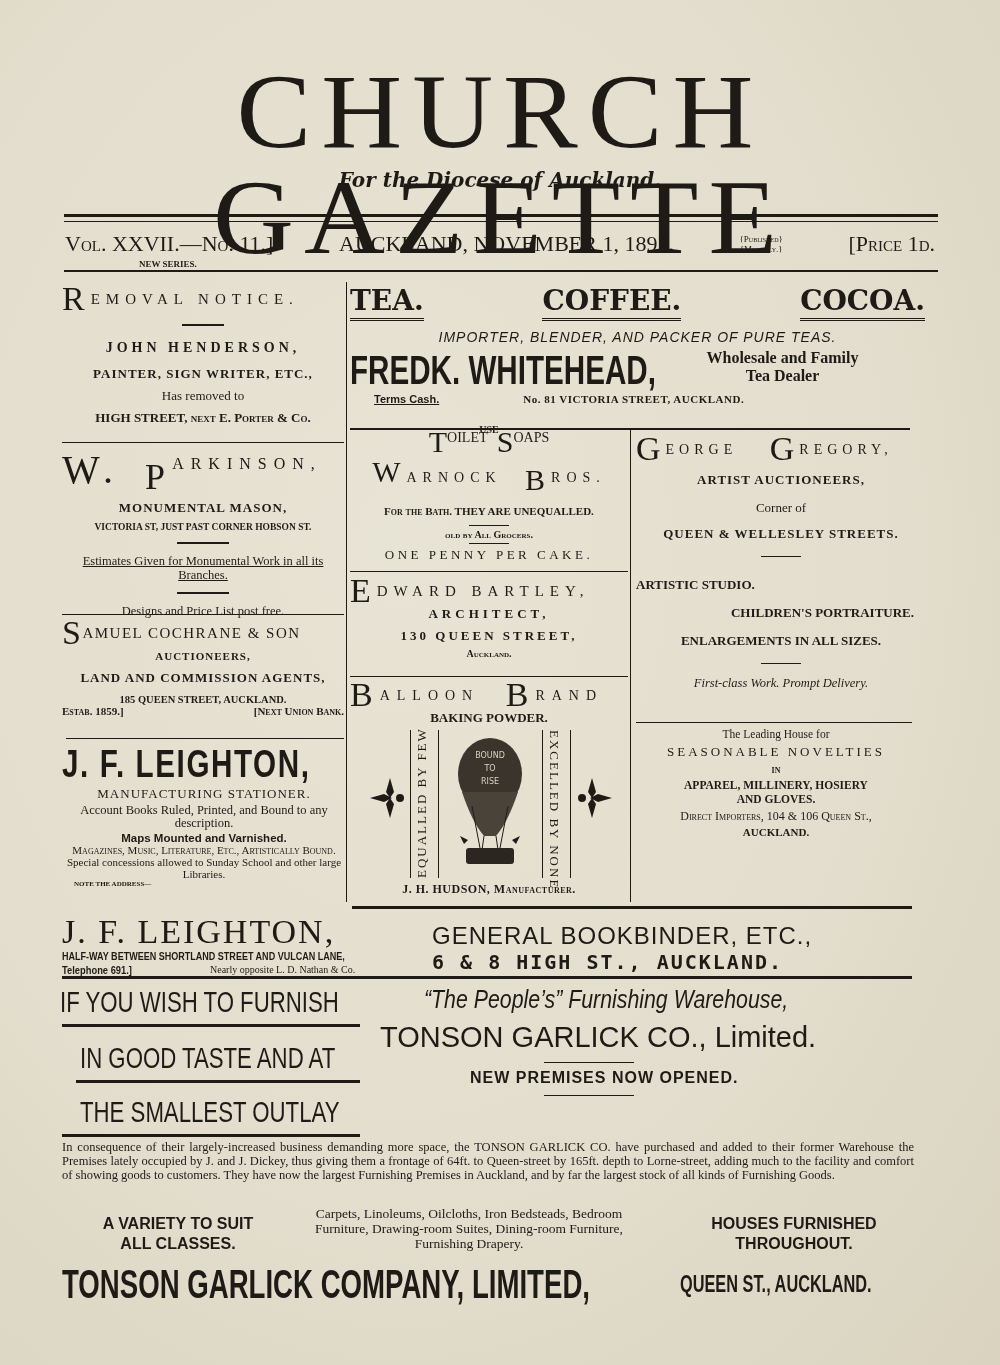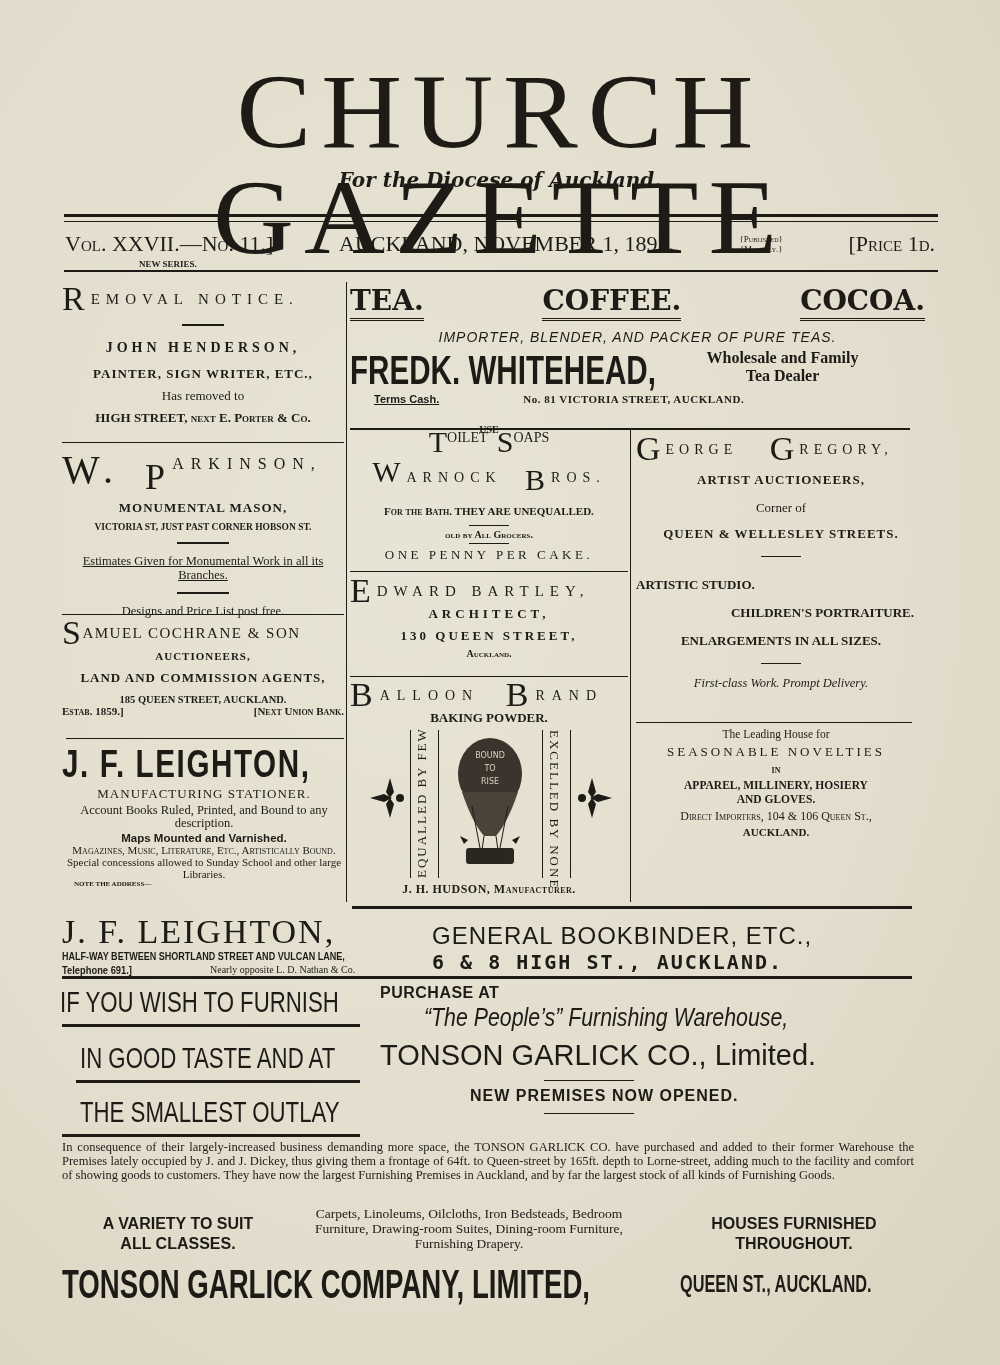--- a/index.html
+++ b/index.html
@@ -260,21 +260,20 @@
   <div class="abs" style="left:60px;top:982px;width:300px;">
     <div class="sans" style="font-size:30px;line-height:40px;transform:scaleX(0.74);transform-origin:left top;white-space:nowrap;width:405px;">IF YOU WISH TO FURNISH</div>
     <div class="rule" style="left:2px;top:42px;width:298px;height:3px;"></div>
     <div class="sans" style="position:absolute;left:20px;top:56px;font-size:30px;line-height:40px;transform:scaleX(0.74);transform-origin:left top;white-space:nowrap;">IN GOOD TASTE AND AT</div>
     <div class="rule" style="left:16px;top:98px;width:284px;height:3px;"></div>
     <div class="sans" style="position:absolute;left:20px;top:110px;font-size:30px;line-height:40px;transform:scaleX(0.74);transform-origin:left top;white-space:nowrap;">THE SMALLEST OUTLAY</div>
     <div class="rule" style="left:2px;top:152px;width:298px;height:3px;"></div>
   </div>
 
   <div class="abs" style="left:380px;top:984px;width:550px;">
-    <div class="sans bold" style="font-size:16px;letter-spacing:0.5px;">PURCHASE AT</div>
     <div class="sans" style="font-size:26px;font-style:italic;margin-left:44px;transform:scaleX(0.82);transform-origin:left top;white-space:nowrap;">“The People’s” Furnishing Warehouse,</div>
     <div class="sans" style="font-size:29px;margin-top:6px;white-space:nowrap;">TONSON GARLICK CO., Limited.</div>
     <div class="short-rule" style="width:90px;height:1px;margin-top:8px;margin-left:164px;"></div>
     <div class="sans bold" style="font-size:16px;margin-top:6px;margin-left:90px;letter-spacing:1px;">NEW PREMISES NOW OPENED.</div>
     <div class="short-rule" style="width:90px;height:1px;margin-top:8px;margin-left:164px;"></div>
   </div>
 
   <div class="abs col-text" style="left:62px;top:1140px;width:852px;font-size:12.5px;line-height:14px;text-align:justify;">In consequence of their largely-increased business demanding more space, the TONSON GARLICK CO. have purchased and added to their former Warehouse the Premises lately occupied by J. and J. Dickey, thus giving them a frontage of 64ft. to Queen-street by 165ft. depth to Lorne-street, adding much to the facility and comfort of showing goods to customers. They have now the largest Furnishing Premises in Auckland, and by far the largest stock of all kinds of Furnishing Goods.</div>
 
   <div class="abs sans bold c" style="left:58px;top:1214px;width:240px;font-size:16px;line-height:20px;">

